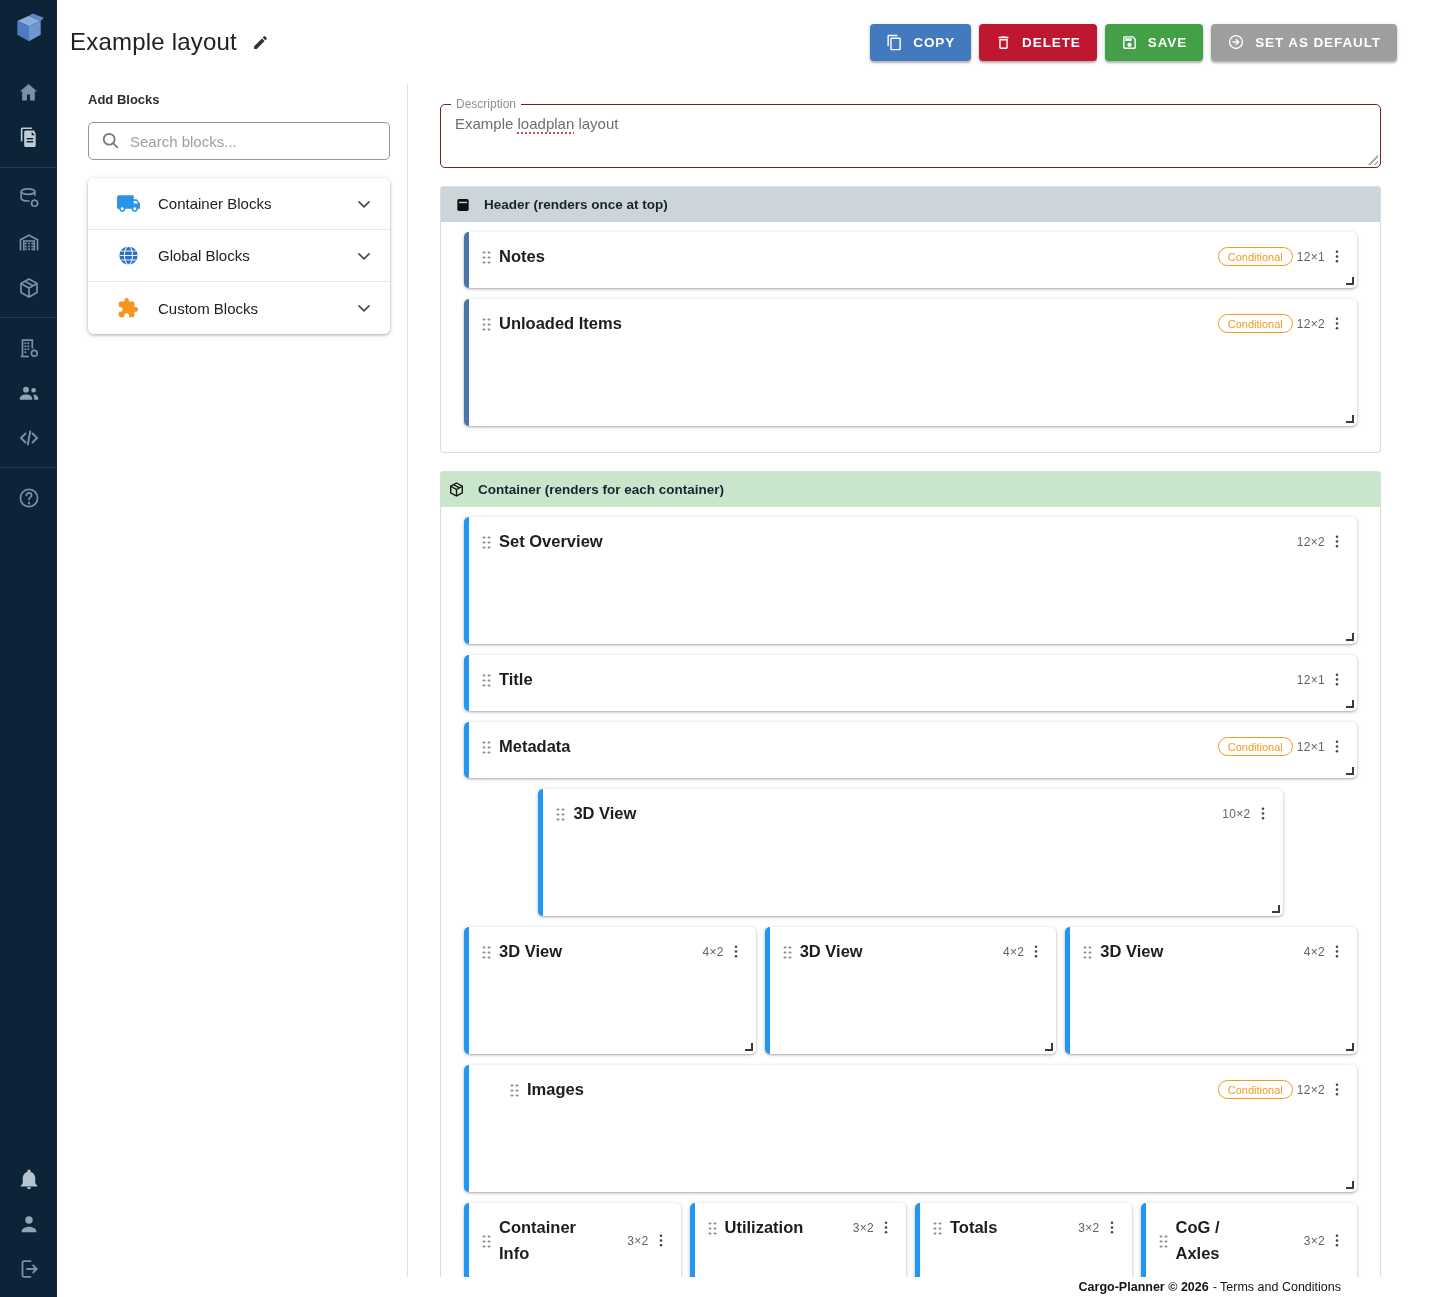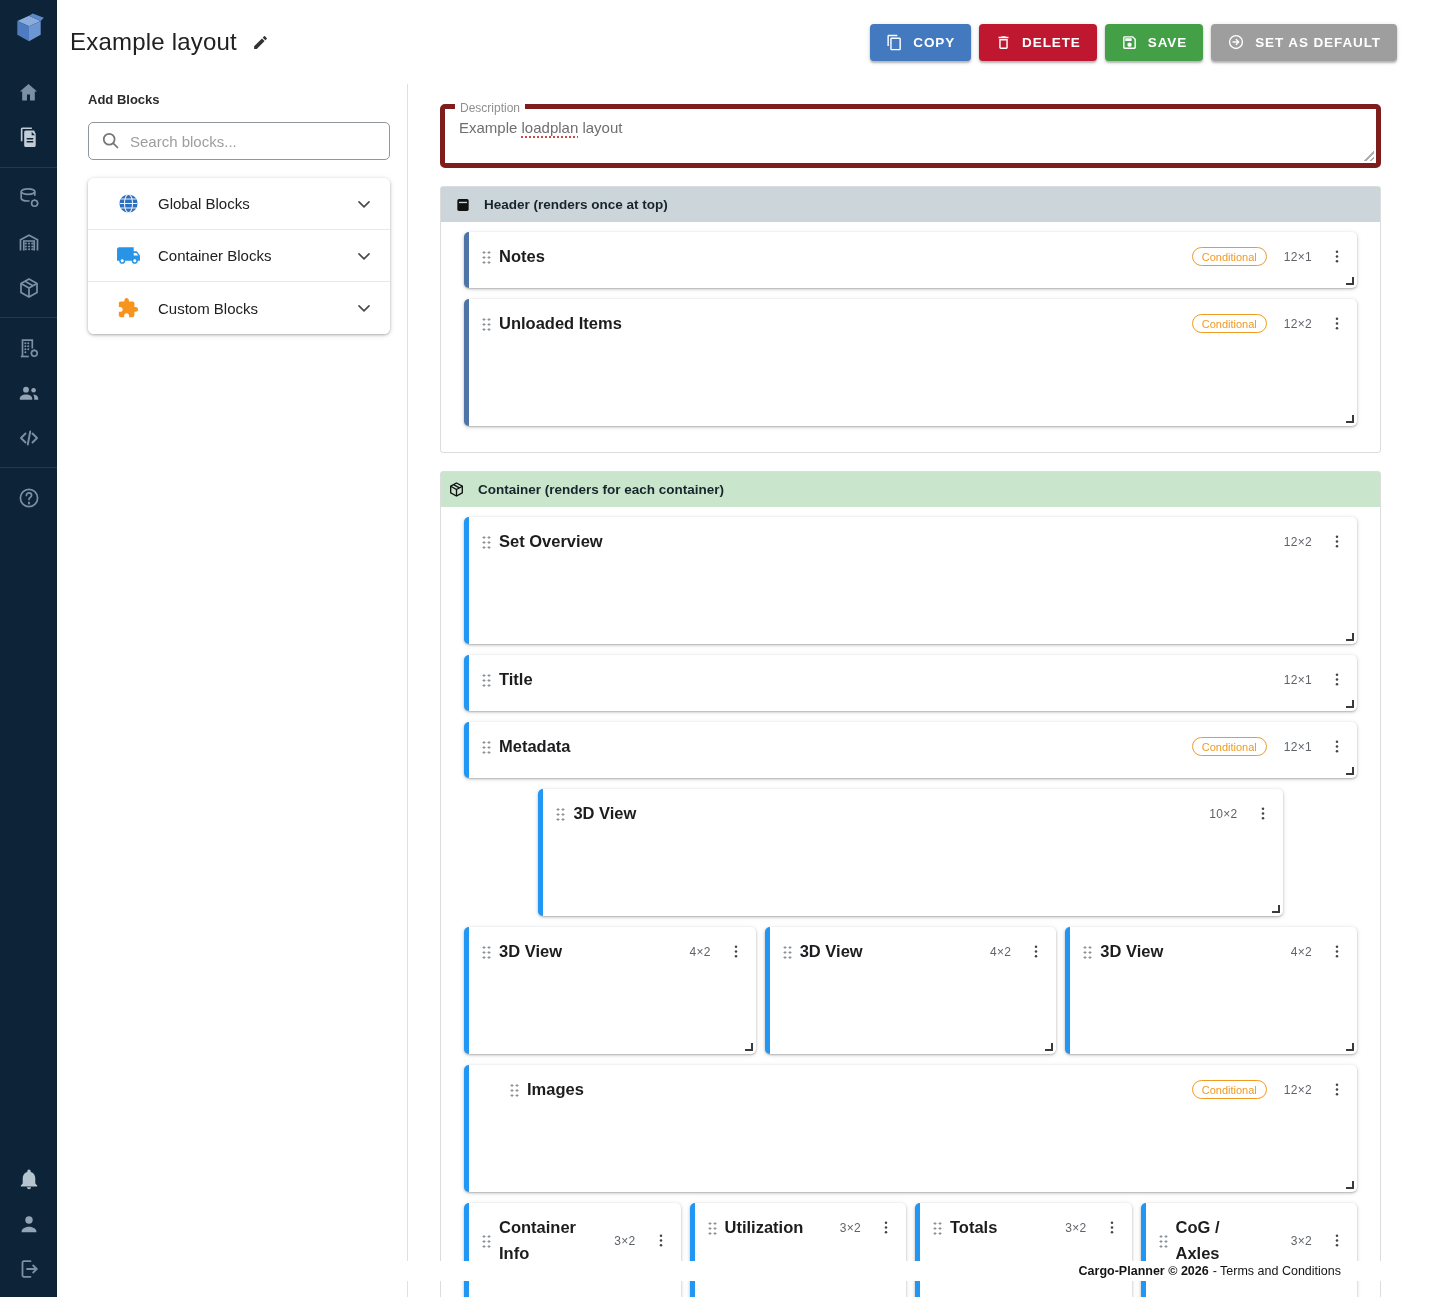--- a/index.html
+++ b/index.html
@@ -49,21 +49,21 @@
   .acc-row { height:52px; display:flex; align-items:center; padding:0 16px 0 27px; border-bottom:1px solid #e8e8e8; cursor:pointer; background:#fff; }
   .acc-row:first-child { border-radius:6px 6px 0 0; }
   .acc-row:last-child { border-bottom:none; border-radius:0 0 6px 6px; }
   .acc-icon { width:26px; display:flex; justify-content:center; margin-right:17px; flex-shrink:0; }
   .acc-label { font-size:15px; color:#212121; }
   .acc-chevron { margin-left:auto; display:flex; }
 
   .editor { flex:1; padding:20px 49px 0 32px; position:relative; }
 
   
-  .desc-field { position:relative; border:5px solid #7f1d1d; border-radius:5px; height:64px; padding:10px 14px; cursor:text; }
+  .desc-field { position:relative; border:1px solid #7f1d1d; border-radius:5px; height:64px; padding:10px 14px; cursor:text; }
   .desc-label { position:absolute; top:-8px; left:10px; background:#fff; padding:0 5px; font-size:12px; color:#8f8f8f; }
   .desc-text { font-size:15px; color:#6f6f6f; }
   .misspell { text-decoration:underline dotted #cf4a4a 2px; text-underline-offset:3px; }
   .ta-resize { position:absolute; right:2px; bottom:2px; width:11px; height:11px;
     clip-path:polygon(100% 0,100% 100%,0 100%);
     background:repeating-linear-gradient(135deg,#b0b0b0 0 1.5px,transparent 1.5px 4.2px); }
 
   
   .section { border:1px solid #dcdcdc; border-radius:3px; margin-top:18px; background:#fff; }
   .section-bar { height:35px; display:flex; align-items:center; gap:13px; padding:0 14px; font-size:13.5px; font-weight:700; color:#17242d; }
@@ -73,29 +73,29 @@
   .block-card {
     position:relative; background:#fff; border-radius:5px; border-left:5px solid #2196f3;
     box-shadow:0 1px 2px rgba(0,0,0,.24), 0 1px 5px rgba(0,0,0,.14);
     padding:12px 10px 0 12px; cursor:grab;
   }
   .card-head { display:flex; align-items:center; }
   .drag-handle { width:11px; height:15px; flex-shrink:0; cursor:grab;
     background-image:radial-gradient(circle,#8d9297 1.25px,transparent 1.35px);
     background-size:5px 5px; background-position:0.5px 1px; }
   .block-title { font-size:16.5px; font-weight:600; color:#1d1d1f; margin-left:7px; line-height:1.55; }
-  .head-right { margin-left:auto; display:flex; align-items:center; gap:17px; padding-right:2px; }
+  .head-right { margin-left:auto; display:flex; align-items:center; gap:4px; padding-right:2px; }
   .chip { border:1.6px solid #ef9b23; color:#ef9b23; border-radius:999px; font-size:11px; padding:2.5px 9px; background:#fff; white-space:nowrap; }
   .size { font-size:12px; color:#5f6368; letter-spacing:.3px; white-space:nowrap; }
   .kebab { display:flex; align-items:center; justify-content:center; width:16px; cursor:pointer; }
   .card-resize { position:absolute; right:3px; bottom:3px; width:8px; height:8px;
     border-right:2px solid #3a3a3a; border-bottom:2px solid #3a3a3a; cursor:nwse-resize; }
 
   
-  .footer { position:absolute; left:57px; right:0; bottom:16px; height:20px; background:#fff; z-index:10;
+  .footer { position:absolute; left:57px; right:0; bottom:0; height:20px; background:#fff; z-index:10;
     display:flex; align-items:center; justify-content:flex-end; padding-right:89px; font-size:12.5px; color:#141414; }
   .footer .brand { font-weight:700; margin-right:4px; }
   .footer .terms { cursor:pointer; }
 </style>
 </head>
 <body>
 
 <nav class="rail">
   <div class="logo">
     <svg width="34" height="34" viewBox="0 0 32 32">
@@ -240,42 +240,42 @@
           <svg width="21" height="21" viewBox="0 0 24 24" fill="none" stroke="#757575" stroke-width="2" stroke-linecap="round">
               <circle cx="10.5" cy="10.5" r="6.2"></circle>
               <line x1="15.2" y1="15.2" x2="20" y2="20"></line>
             </svg>
         </span>
         <input type="text" placeholder="Search blocks..." style="">
       </div>
       <div class="accordion">
         <div class="acc-row">
           <span class="acc-icon">
+            <svg width="25" height="25" viewBox="0 0 24 24" fill="#2994e6">
+                <path d="M20 8h-3V4H3c-1.1 0-2 .9-2 2v11h2c0 1.66 1.34 3 3 3s3-1.34 3-3h6c0 1.66 1.34 3 3 3s3-1.34 3-3h2v-5l-3-4zM6 18.5c-.83 0-1.5-.67-1.5-1.5s.67-1.5 1.5-1.5 1.5.67 1.5 1.5-.67 1.5-1.5 1.5zm13.5-9 1.96 2.5H17V9.5h2.5zm-1.5 9c-.83 0-1.5-.67-1.5-1.5s.67-1.5 1.5-1.5 1.5.67 1.5 1.5-.67 1.5-1.5 1.5z"></path>
+              </svg>
+          </span>
+          <span class="acc-label">Container Blocks</span>
+          <span class="acc-chevron">
+            <svg width="20" height="20" viewBox="0 0 24 24" fill="none" stroke="#4a4a4a" stroke-width="2" stroke-linecap="round" stroke-linejoin="round">
+                <polyline points="6,9.5 12,15.5 18,9.5"></polyline>
+              </svg>
+          </span>
+        </div>
+        <div class="acc-row">
+          <span class="acc-icon">
             <svg width="23" height="23" viewBox="0 0 24 24">
                 <circle cx="12" cy="12" r="9.5" fill="#2c6fbe"></circle>
                 <g stroke="#eaf1fa" stroke-width="1.1" fill="none">
                   <ellipse cx="12" cy="12" rx="4.2" ry="9.5"></ellipse>
                   <path d="M2.6 12h18.8M3.6 7.3h16.8M3.6 16.7h16.8"></path>
                 </g>
               </svg>
           </span>
           <span class="acc-label">Global Blocks</span>
-          <span class="acc-chevron">
-            <svg width="20" height="20" viewBox="0 0 24 24" fill="none" stroke="#4a4a4a" stroke-width="2" stroke-linecap="round" stroke-linejoin="round">
-                <polyline points="6,9.5 12,15.5 18,9.5"></polyline>
-              </svg>
-          </span>
-        </div>
-        <div class="acc-row">
-          <span class="acc-icon">
-            <svg width="25" height="25" viewBox="0 0 24 24" fill="#2994e6">
-                <path d="M20 8h-3V4H3c-1.1 0-2 .9-2 2v11h2c0 1.66 1.34 3 3 3s3-1.34 3-3h6c0 1.66 1.34 3 3 3s3-1.34 3-3h2v-5l-3-4zM6 18.5c-.83 0-1.5-.67-1.5-1.5s.67-1.5 1.5-1.5 1.5.67 1.5 1.5-.67 1.5-1.5 1.5zm13.5-9 1.96 2.5H17V9.5h2.5zm-1.5 9c-.83 0-1.5-.67-1.5-1.5s.67-1.5 1.5-1.5 1.5.67 1.5 1.5-.67 1.5-1.5 1.5z"></path>
-              </svg>
-          </span>
-          <span class="acc-label">Container Blocks</span>
           <span class="acc-chevron">
             <svg width="20" height="20" viewBox="0 0 24 24" fill="none" stroke="#4a4a4a" stroke-width="2" stroke-linecap="round" stroke-linejoin="round">
                 <polyline points="6,9.5 12,15.5 18,9.5"></polyline>
               </svg>
           </span>
         </div>
         <div class="acc-row">
           <span class="acc-icon">
             <svg width="22" height="22" viewBox="0 0 24 24" fill="#f7941d">
                 <path d="M20.5 11H19V7c0-1.1-.9-2-2-2h-4V3.5C13 2.12 11.88 1 10.5 1S8 2.12 8 3.5V5H4c-1.1 0-1.99.9-1.99 2v3.8H3.5c1.49 0 2.7 1.21 2.7 2.7s-1.21 2.7-2.7 2.7H2V20c0 1.1.9 2 2 2h3.8v-1.5c0-1.49 1.21-2.7 2.7-2.7s2.7 1.21 2.7 2.7V22H17c1.1 0 2-.9 2-2v-4h1.5c1.38 0 2.5-1.12 2.5-2.5S21.88 11 20.5 11z"></path>

